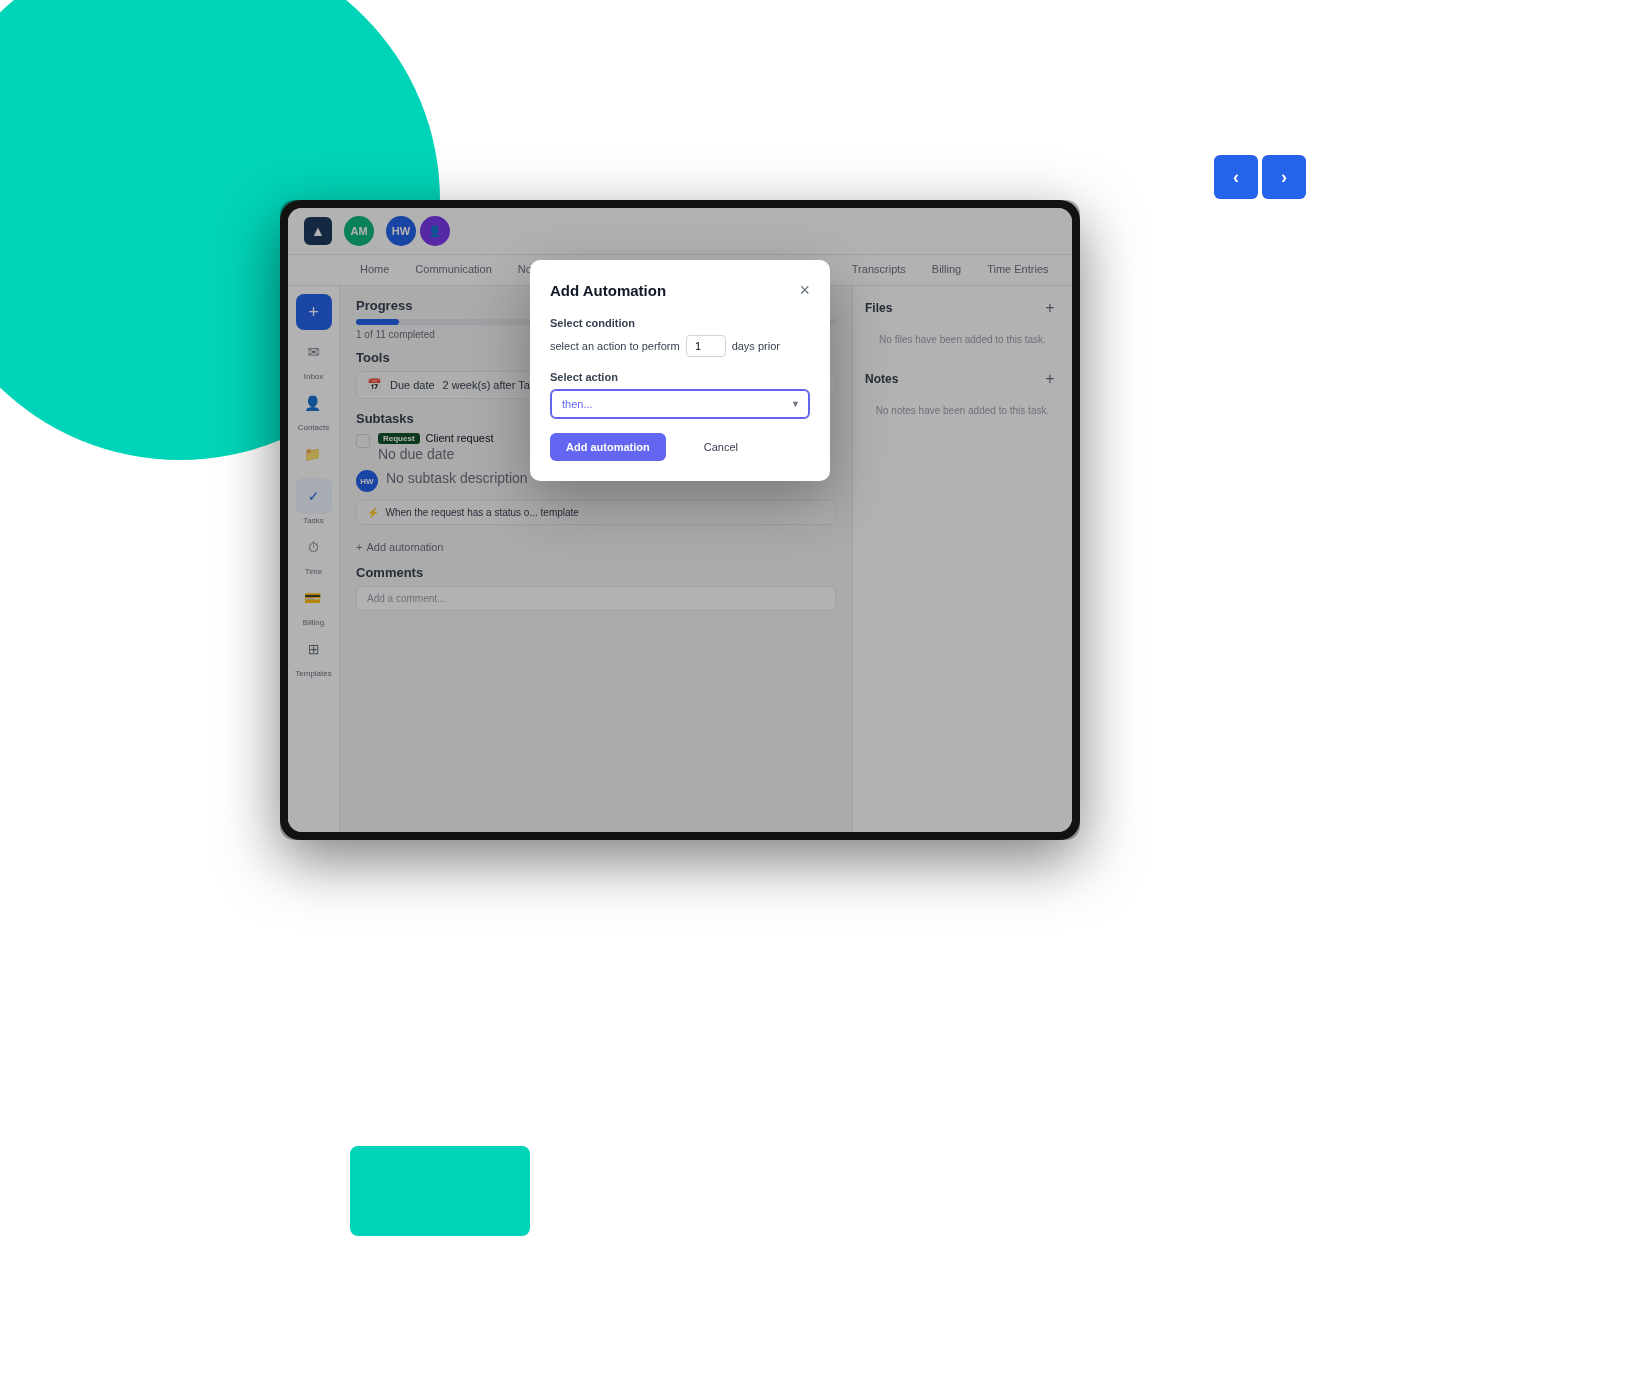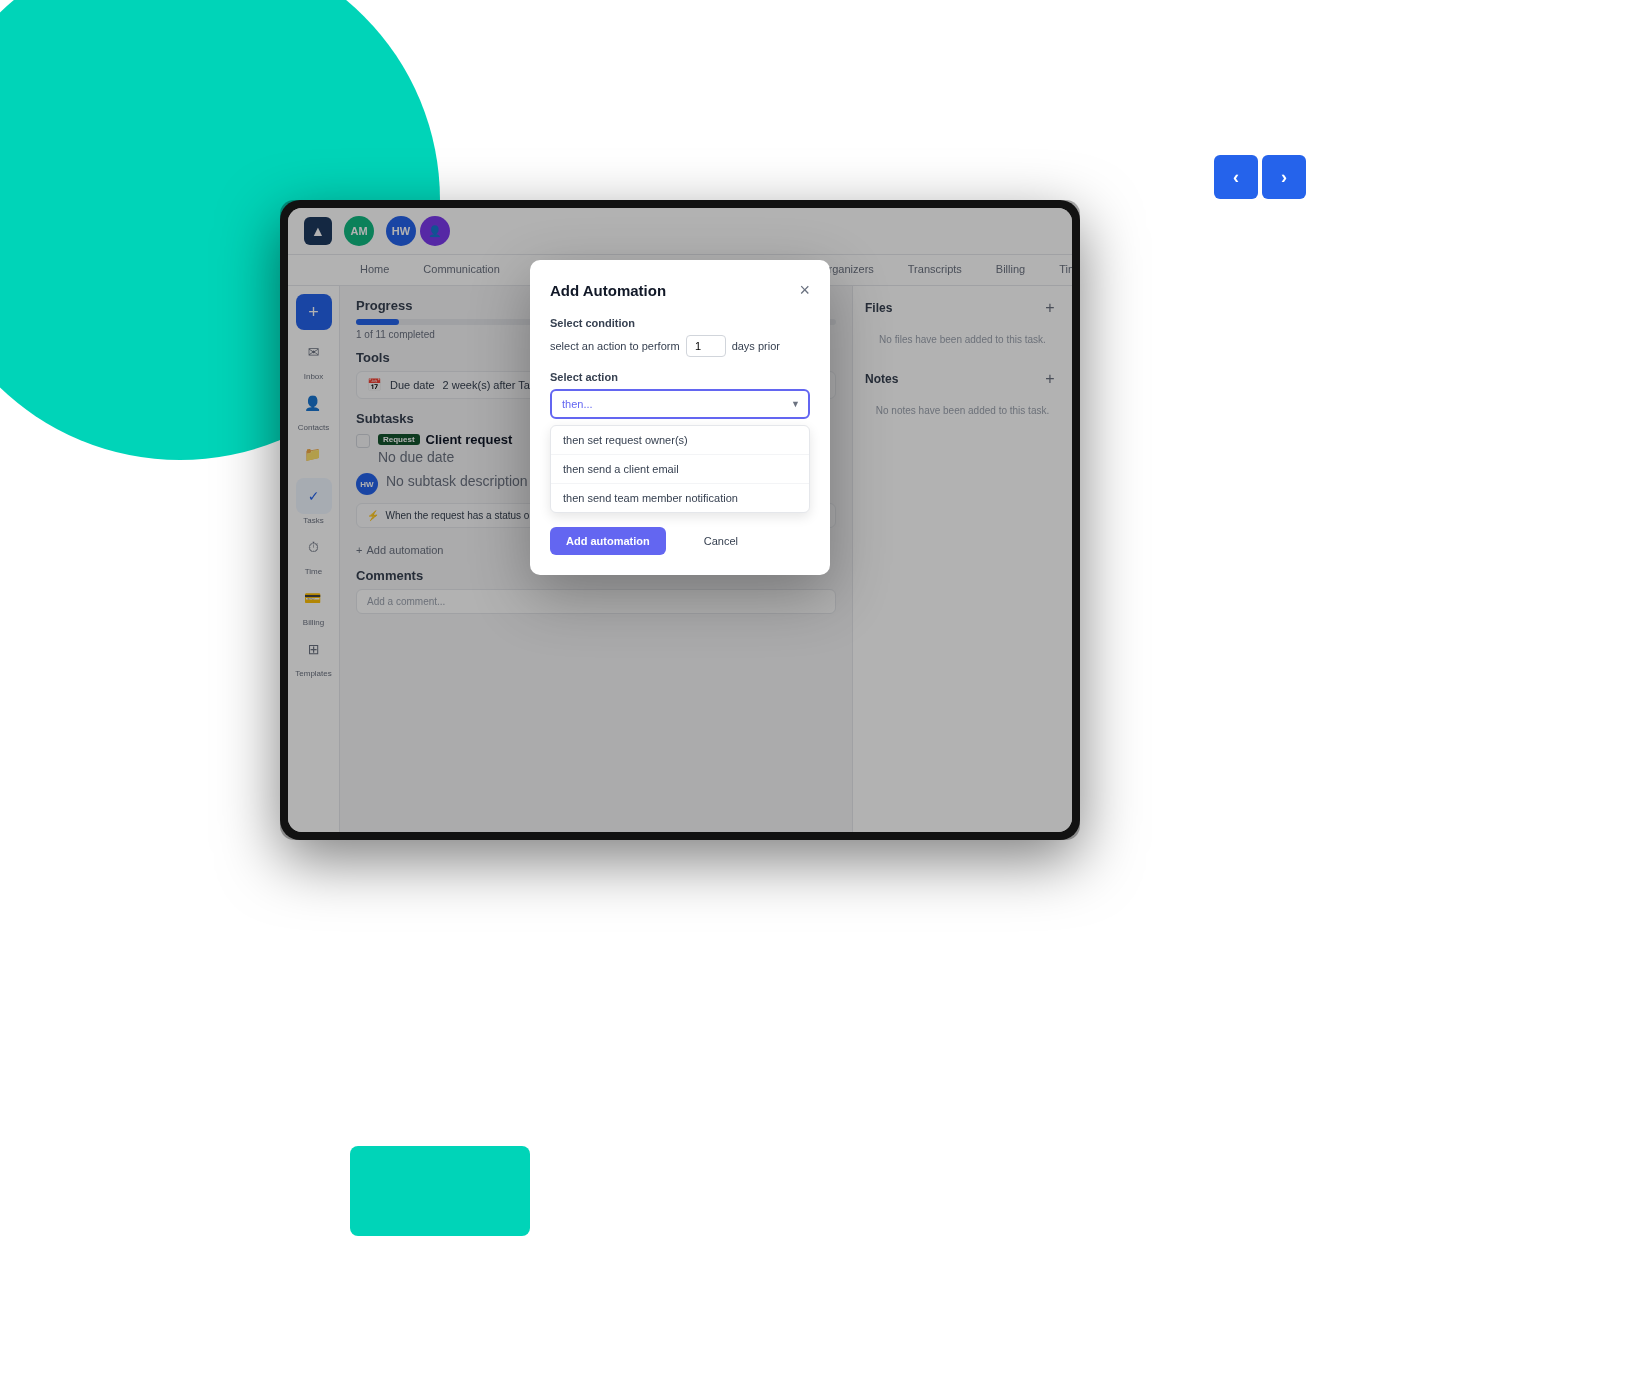--- a/index.html
+++ b/index.html
@@ -147,21 +147,21 @@
     }
 
     
     .nav-tabs {
       background: #ffffff;
       display: flex;
       align-items: center;
       padding: 0 60px 0 60px;
       border-bottom: 1px solid #e5e7eb;
       flex-shrink: 0;
-      gap: 10px;
+      gap: 2px;
     }
 
     .nav-tab {
       padding: 8px 12px;
       font-size: 11px;
       color: #6b7280;
       cursor: pointer;
       border-bottom: 2px solid transparent;
       white-space: nowrap;
     }
@@ -301,22 +301,22 @@
     .request-badge {
       background: #14532d;
       color: white;
       font-size: 8px;
       padding: 1px 5px;
       border-radius: 3px;
       font-weight: 600;
     }
 
     .subtask-name {
-      font-size: 13px;
-      font-weight: 700;
+      font-size: 11px;
+      font-weight: 400;
       color: #111827;
     }
 
     .subtask-meta {
       font-size: 14px;
       color: #6b7280;
     }
 
     .hw-avatar {
       width: 22px;
@@ -729,25 +729,20 @@
           <span>days prior</span>
         </div>
 
         <div class="modal-label">Select action</div>
         <div class="select-wrapper" style="margin-bottom:6px;">
           <select class="action-select-active">
             <option value="then...">then...</option>
           </select>
         </div>
 
-        <div class="dropdown-options">
-          <div class="dropdown-option">then set request owner(s)</div>
-          <div class="dropdown-option">then send a client email</div>
-          <div class="dropdown-option">then send team member notification</div>
-        </div>
 
         <div class="modal-footer">
           <button class="btn-primary">Add automation</button>
           <button class="btn-secondary">Cancel</button>
         </div>
       </div>
     </div>
 
   </div>
 </div>

